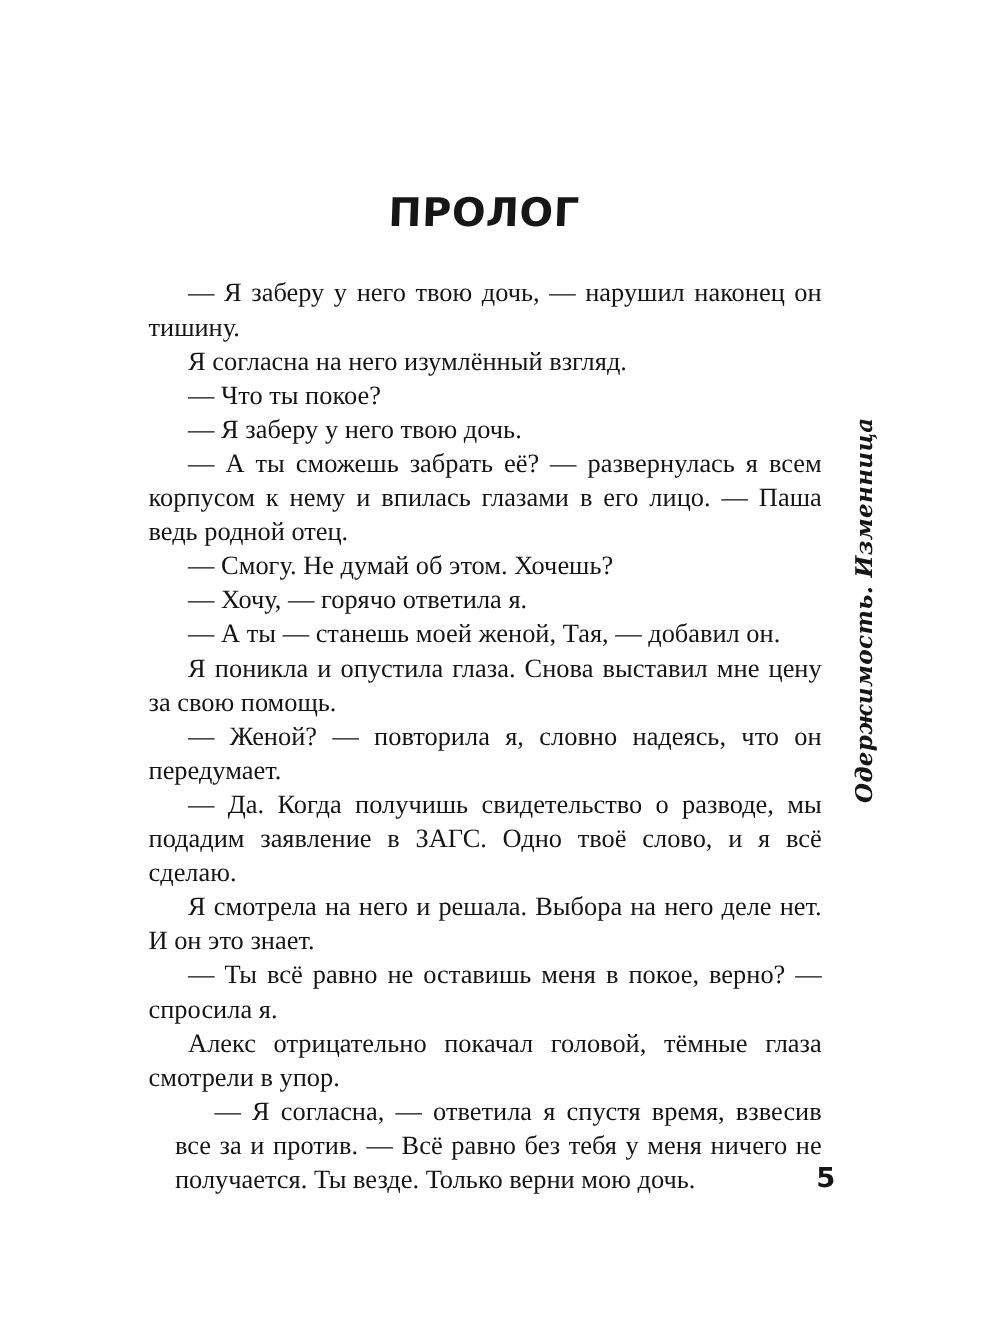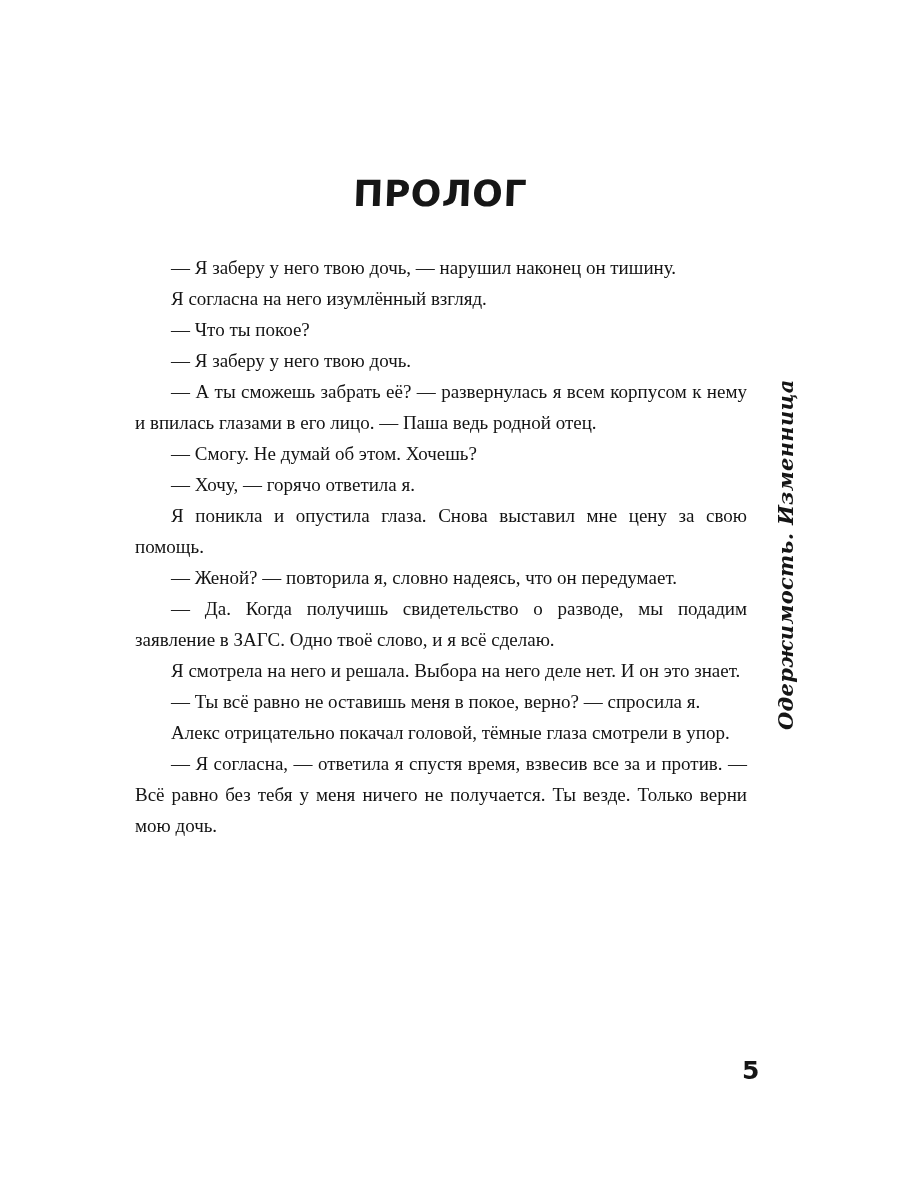--- a/index.html
+++ b/index.html
@@ -46,30 +46,31 @@
     position: absolute;
     left: 135px;
     top: 252px;
     width: 612px;
   }
 
   .para {
     margin: 0;
     text-indent: 36px;
     text-align: justify;
-    font-size: 19px;
+    font-size: 24px;
     line-height: 31px;
     color: #141414;
     font-family: "Liberation Serif", "DejaVu Serif", serif;
     -webkit-hyphens: none;
     hyphens: none;
   }
 
   .para:last-child {
     text-align-last: left;
+    margin-left: 24px;
   }
 
   
   .running-head {
     position: absolute;
     left: 775px;
     top: 730px;
     width: 0;
     height: 0;
   }
@@ -110,20 +111,21 @@
   <div class="chapter-heading">ПРОЛОГ</div>
 
   <div class="text-column">
       <p class="para">— Я заберу у него твою дочь, — нарушил наконец он тишину.</p>
       <p class="para">Я согласна на него изумлённый взгляд.</p>
       <p class="para">— Что ты покое?</p>
       <p class="para">— Я заберу у него твою дочь.</p>
       <p class="para">— А ты сможешь забрать её? — развернулась я всем корпусом к нему и впилась глазами в его лицо. — Паша ведь родной отец.</p>
       <p class="para">— Смогу. Не думай об этом. Хочешь?</p>
       <p class="para">— Хочу, — горячо ответила я.</p>
+      <p class="para">— А ты — станешь моей женой, Тая, — добавил он.</p>
       <p class="para">Я поникла и опустила глаза. Снова выставил мне цену за свою помощь.</p>
       <p class="para">— Женой? — повторила я, словно надеясь, что он передумает.</p>
       <p class="para">— Да. Когда получишь свидетельство о разводе, мы подадим заявление в ЗАГС. Одно твоё слово, и я всё сделаю.</p>
       <p class="para">Я смотрела на него и решала. Выбора на него деле нет. И он это знает.</p>
       <p class="para">— Ты всё равно не оставишь меня в покое, верно? — спросила я.</p>
       <p class="para">Алекс отрицательно покачал головой, тёмные глаза смотрели в упор.</p>
       <p class="para">— Я согласна, — ответила я спустя время, взвесив все за и против. — Всё равно без тебя у меня ничего не получается. Ты везде. Только верни мою дочь.</p>
     </div>
 
   <div class="running-head">

